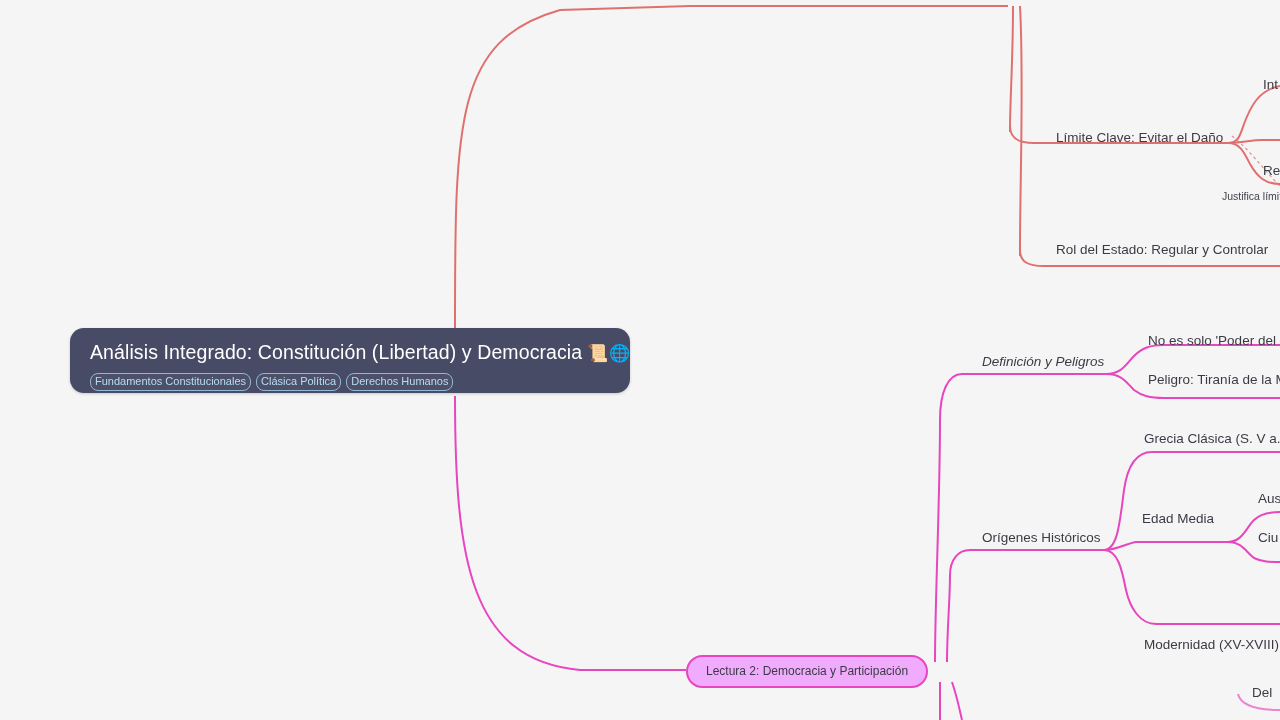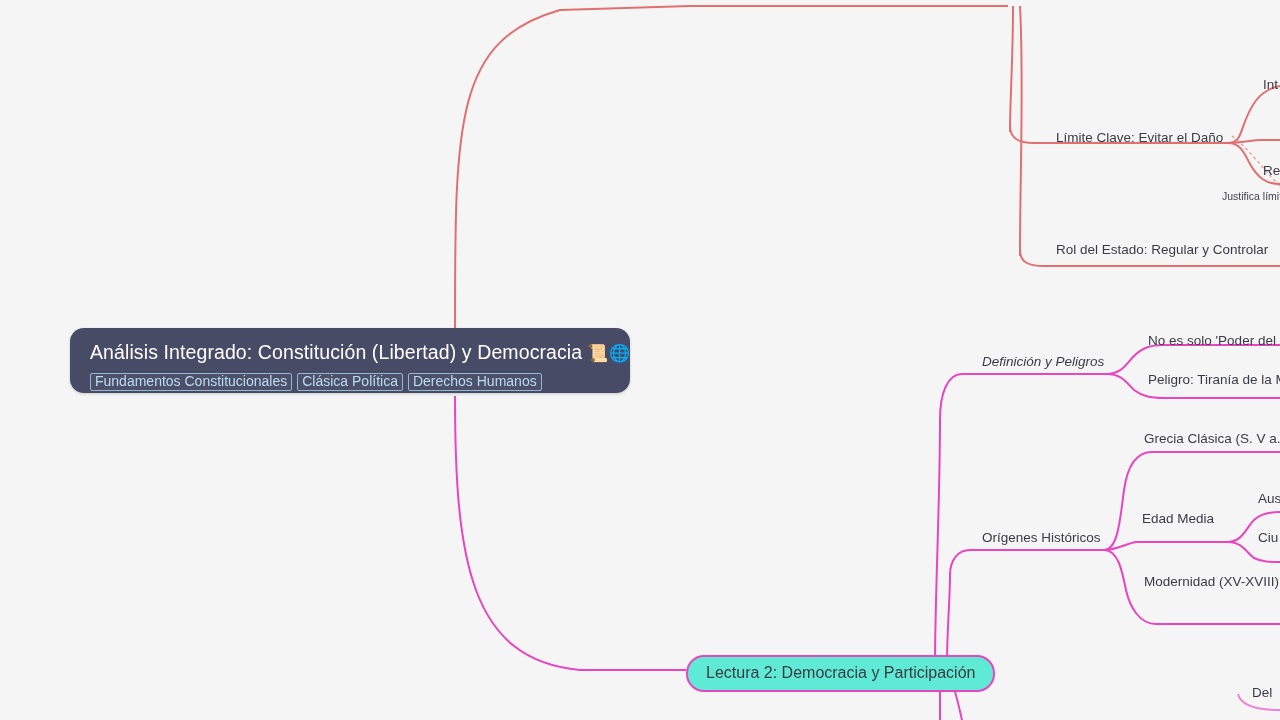--- a/index.html
+++ b/index.html
@@ -48,37 +48,37 @@
   .root-title .emoji { font-size: 17px; letter-spacing: 0; }
   .root-tags {
     margin-top: 7px;
     display: flex;
     gap: 5px;
     align-items: center;
   }
   .tag {
     display: inline-block;
     border: 1px solid #93b8d6;
-    border-radius: 2px;
+    border-radius: 8px;
     color: #b9dcf2;
-    font-size: 14px;
+    font-size: 11px;
     line-height: 13px;
     padding: 1px 4px 2px 4px;
     white-space: nowrap;
     background: rgba(255,255,255,0.03);
   }
 
   
   .pill {
     position: absolute;
-    background: #5eead4;
+    background: #f0abfc;
     border: 2px solid #e845c0;
     border-radius: 18px;
     padding: 7px 18px 8px 18px;
-    font-size: 16px;
+    font-size: 12px;
     color: #3b3b45;
     white-space: nowrap;
     box-sizing: border-box;
     text-align: center;
   }
 
   
   .leaf {
     position: absolute;
     font-size: 13.5px;
@@ -204,21 +204,21 @@
   </div>
 
   <div class="leaf" style="left:1258px; top:490px;">
     <span>Aus</span>
   </div>
 
   <div class="leaf" style="left:1258px; top:529px;">
     <span>Ciu</span>
   </div>
 
-  <div class="leaf" style="left:1144px; top:573px;">
+  <div class="leaf" style="left:1144px; top:636px;">
     <span>Modernidad (XV-XVIII)</span>
   </div>
 
   <div class="leaf" style="left:1252px; top:684px;">
     <span>Del </span>
   </div>
 
 </div>
 
 </body></html>

